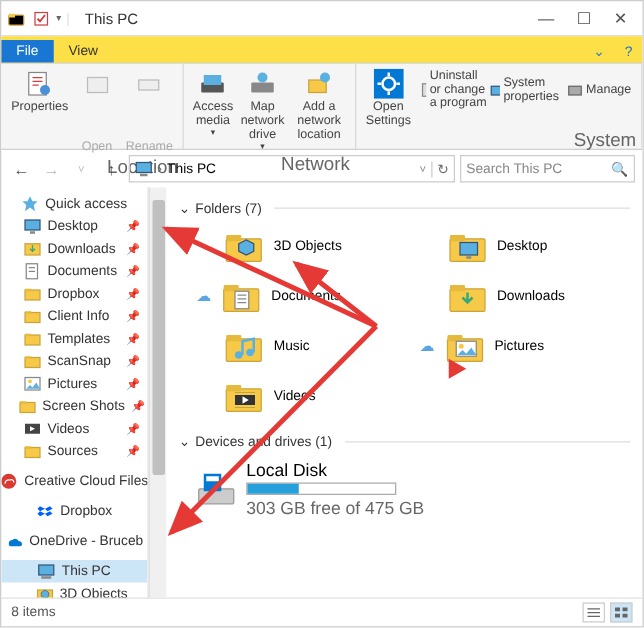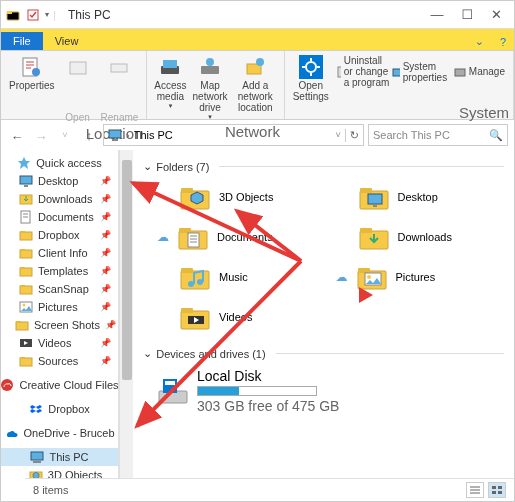--- a/index.html
+++ b/index.html
@@ -41,21 +41,21 @@
 .content { flex: 1; padding: 6px 10px; overflow: hidden; position: relative; }
 .section-head { font-size: 11px; color: #333; padding: 4px 0; display: flex; align-items: center; gap: 4px; cursor: pointer; }
 .folder-grid { display: grid; grid-template-columns: 1fr 1fr; gap: 8px 10px; padding: 4px 0 10px 14px; }
 .folder-item { display: flex; align-items: center; gap: 8px; font-size: 11px; cursor: pointer; }
 .folder-ico { width: 32px; height: 32px; flex-shrink: 0; }
 .drive-item { display: flex; align-items: center; gap: 8px; padding: 4px 0 4px 14px; }
 .drive-ico { width: 32px; height: 32px; }
 .drive-info { font-size: 14px; }
 .drive-bar { width: 120px; height: 10px; border: 1px solid #aaa; margin: 2px 0; background: #fff; }
 .drive-fill { height: 100%; background: #26a0da; width: 35%; }
-.status { height: 22px; border-top: 1px solid #e0e0e0; display: flex; align-items: center; padding: 0 8px; font-size: 11px; color: #555; margin-left: 24px; }
+.status { height: 22px; border-top: 1px solid #e0e0e0; display: flex; align-items: center; padding: 0 8px; font-size: 11px; color: #555; }
 .status-right { margin-left: auto; display: flex; gap: 4px; }
 .view-btn { width: 18px; height: 16px; border: 1px solid #ccc; cursor: pointer; display: flex; align-items: center; justify-content: center; }
 .arrows { position: absolute; top: 0; left: 0; pointer-events: none; z-index: 100; }
 .cloud { color: #5aa5e0; font-size: 12px; }
 </style>
 </head>
 <body>
 
 <div class="titlebar">
   <div class="qat">

